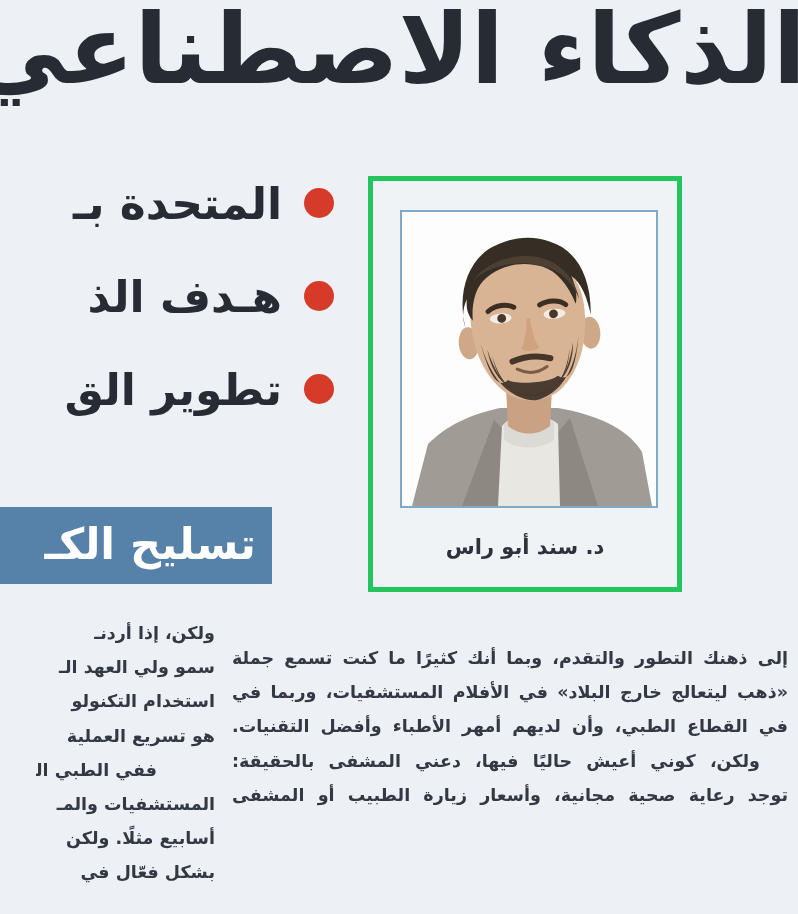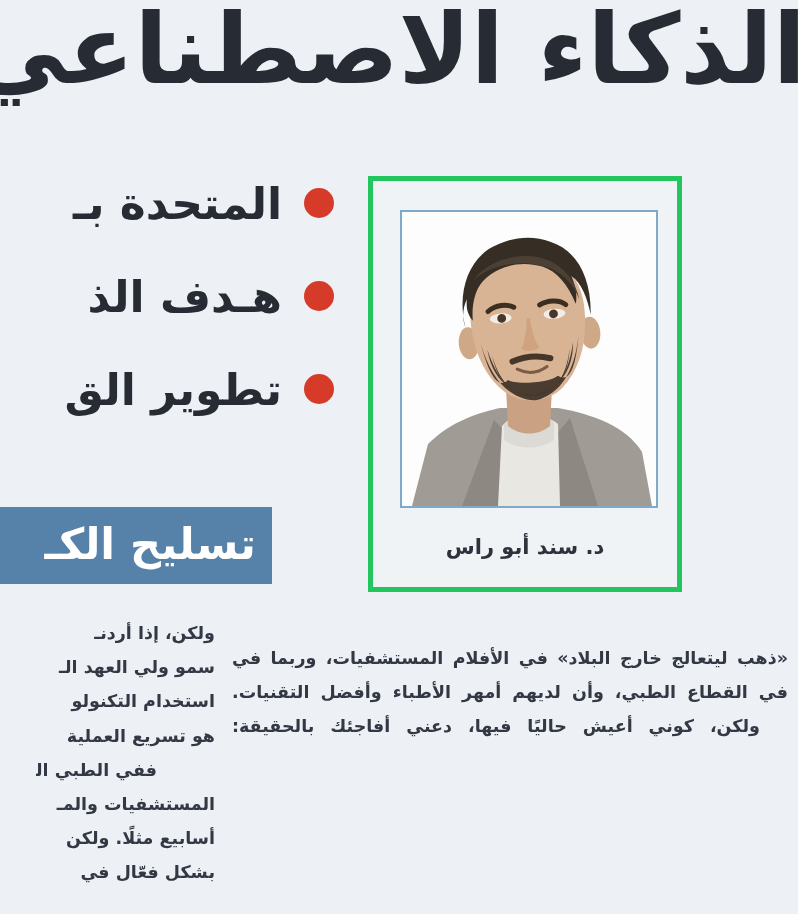--- a/index.html
+++ b/index.html
@@ -131,23 +131,25 @@
       </svg>
     </div>
     <div class="photo-caption">د. سند أبو راس</div>
   </div>
 
   <div class="banner">
     <div class="banner-text">تسليح الكـ</div>
   </div>
 
   <div class="col-right">
+    <div class="bline">إلى ذهنك التطور والتقدم، وبما أنك كثيرًا ما كنت تسمع جملة</div>
     <div class="bline">«ذهب ليتعالج خارج البلاد» في الأفلام المستشفيات، وربما في</div>
     <div class="bline">في القطاع الطبي، وأن لديهم أمهر الأطباء وأفضل التقنيات.</div>
-    <div class="bline indent-sm">ولكن، كوني أعيش حاليًا فيها، دعني أفاجئك بالحقيقة:</div>
+    <div class="bline indent-sm">ولكن، كوني أعيش حاليًا فيها، دعني المشفى بالحقيقة:</div>
+    <div class="bline">توجد رعاية صحية مجانية، وأسعار زيارة الطبيب أو المشفى</div>
   </div>
 
   <div class="col-left">
     <div class="bline">ولكن، إذا أردنـ</div>
     <div class="bline">سمو ولي العهد الـ</div>
     <div class="bline">استخدام التكنولو</div>
     <div class="bline">هو تسريع العملية</div>
     <div class="bline indent-left">ففي الطبي الـ</div>
     <div class="bline">المستشفيات والمـ</div>
     <div class="bline">أسابيع مثلًا. ولكن</div>

